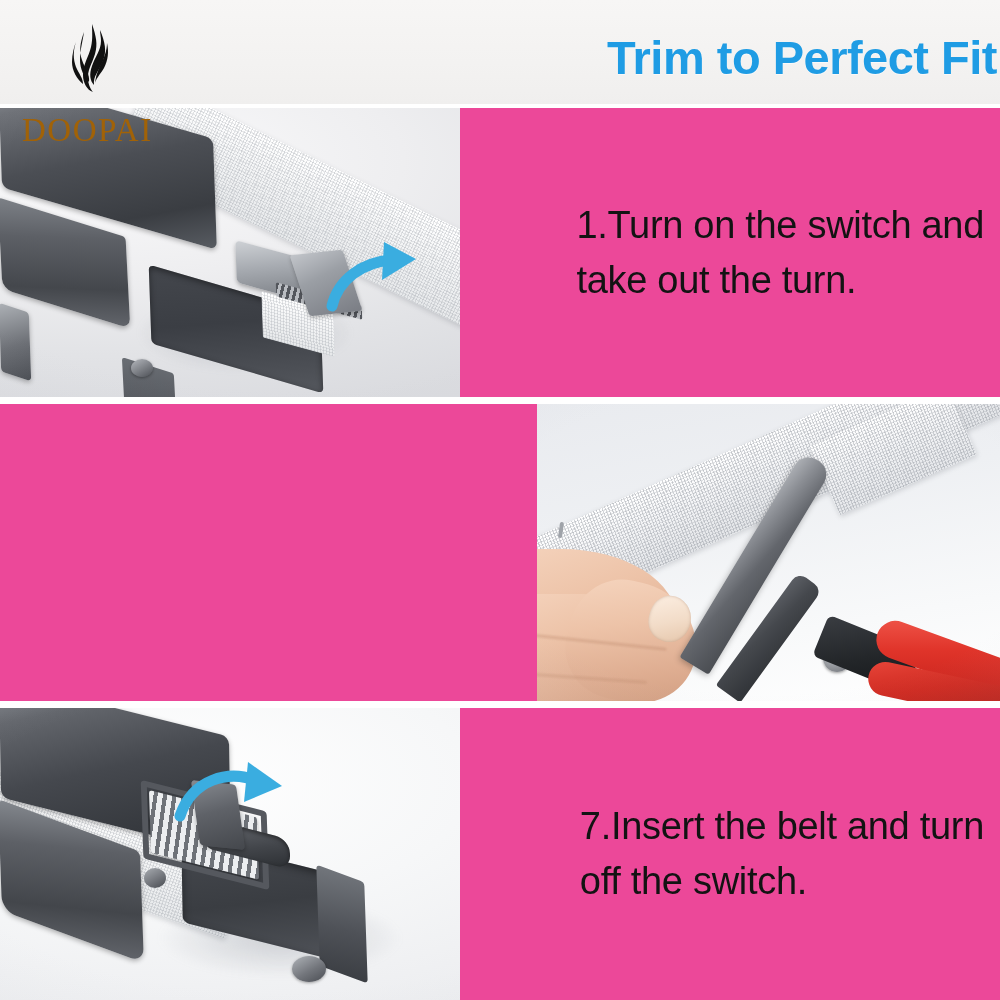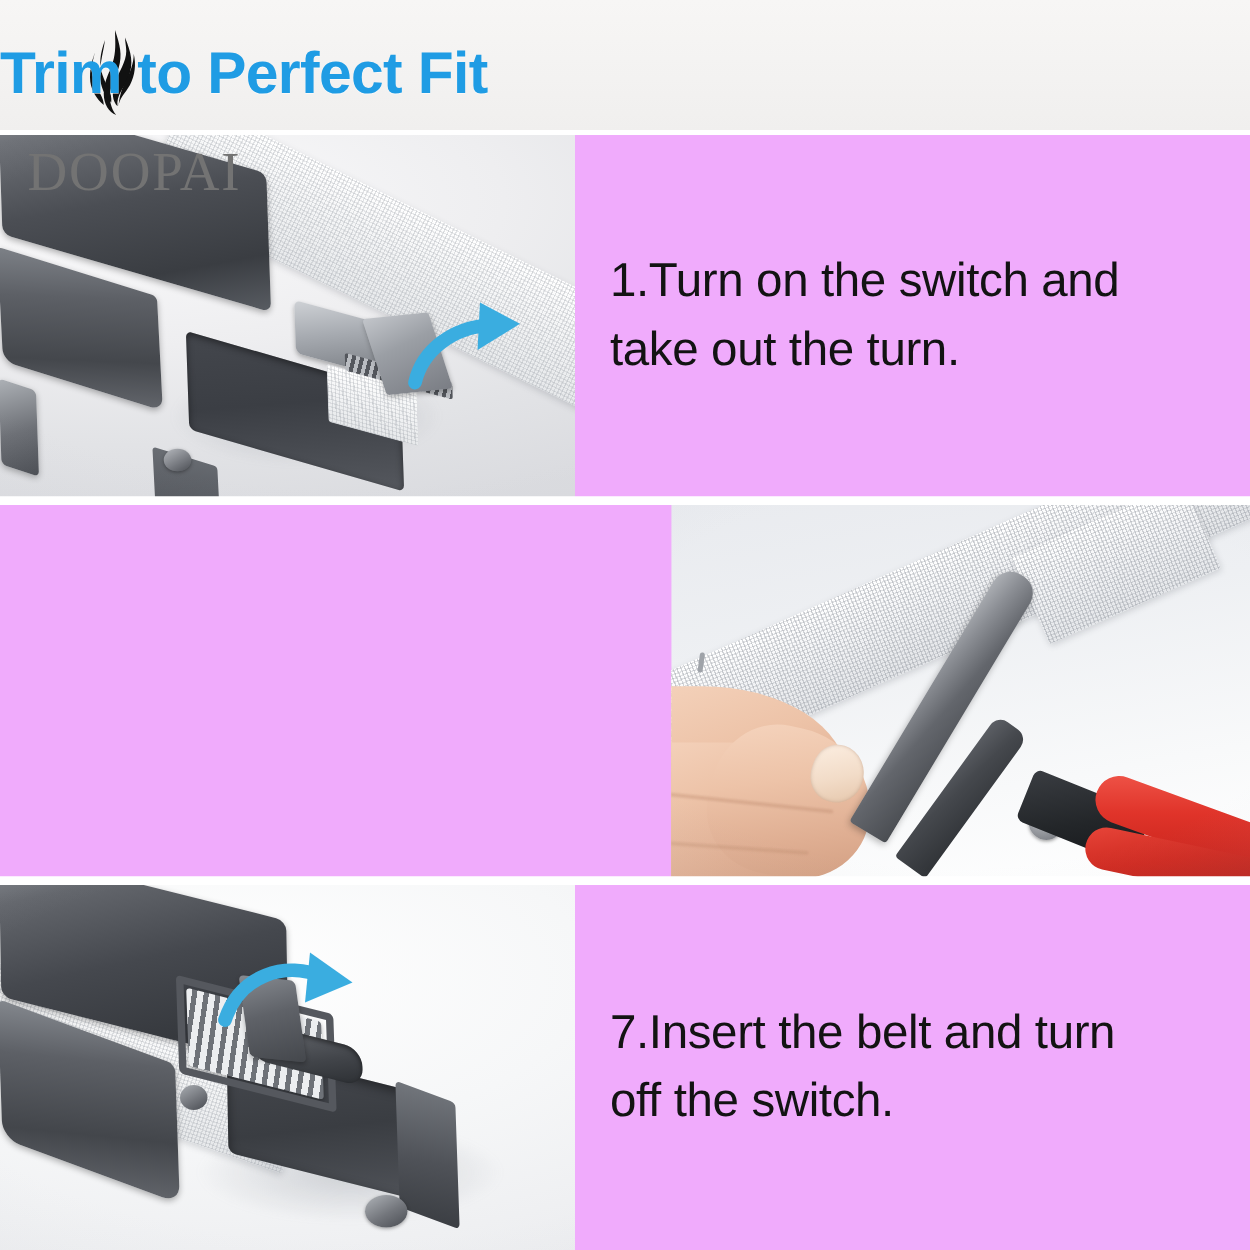--- a/index.html
+++ b/index.html
@@ -14,46 +14,46 @@
   .header{
     position:absolute;left:0;top:0;width:1000px;height:104px;
     background:linear-gradient(180deg,#f7f6f5 0%,#f3f2f1 60%,#f0efee 100%);
   }
   .logo-mark{
     position:absolute;left:62px;top:22px;width:54px;height:72px;
   }
   .brand-name{
     position:absolute;left:22px;top:112px;
     font-family:"Liberation Serif", serif;
-    font-size:44px;letter-spacing:1.5px;color:#737373;
+    font-size:33px;letter-spacing:1.5px;color:#a16207;
     z-index:30;white-space:nowrap;
   }
   .title{
     position:absolute;left:0;top:30px;width:997px;
-    text-align:left;
+    text-align:right;
     font-size:47px;font-weight:bold;
     color:#1f9ce4;letter-spacing:-0.5px;
     text-shadow:0 1px 0 rgba(255,255,255,.55);
   }
 
   
   .panel{position:absolute;left:0;width:1000px;overflow:hidden;}
   .panel-1{top:108px;height:290px;}
   .panel-2{top:404px;height:298px;}
   .panel-3{top:708px;height:292px;}
 
   .gap{position:absolute;left:0;width:1000px;height:7px;background:#ffffff;}
   .gap-a{top:397px;}
   .gap-b{top:701px;}
 
   
   .txt-half{
     position:absolute;top:0;height:100%;
-    background:#f0abfc;
-    display:flex;align-items:center;
+    background:#ec4899;
+    display:flex;align-items:center;justify-content:flex-end;
   }
   .txt-right{right:0;width:540px;}
   .txt-left{left:0;width:538px;}
   .step-text{
     font-size:38px;line-height:1.45;color:#131313;
     letter-spacing:-0.3px;
     padding:0 26px;
   }
   .step-right .step-text{padding-left:28px;padding-right:16px;}
   .step-left .step-text{padding-left:30px;padding-right:12px;}

